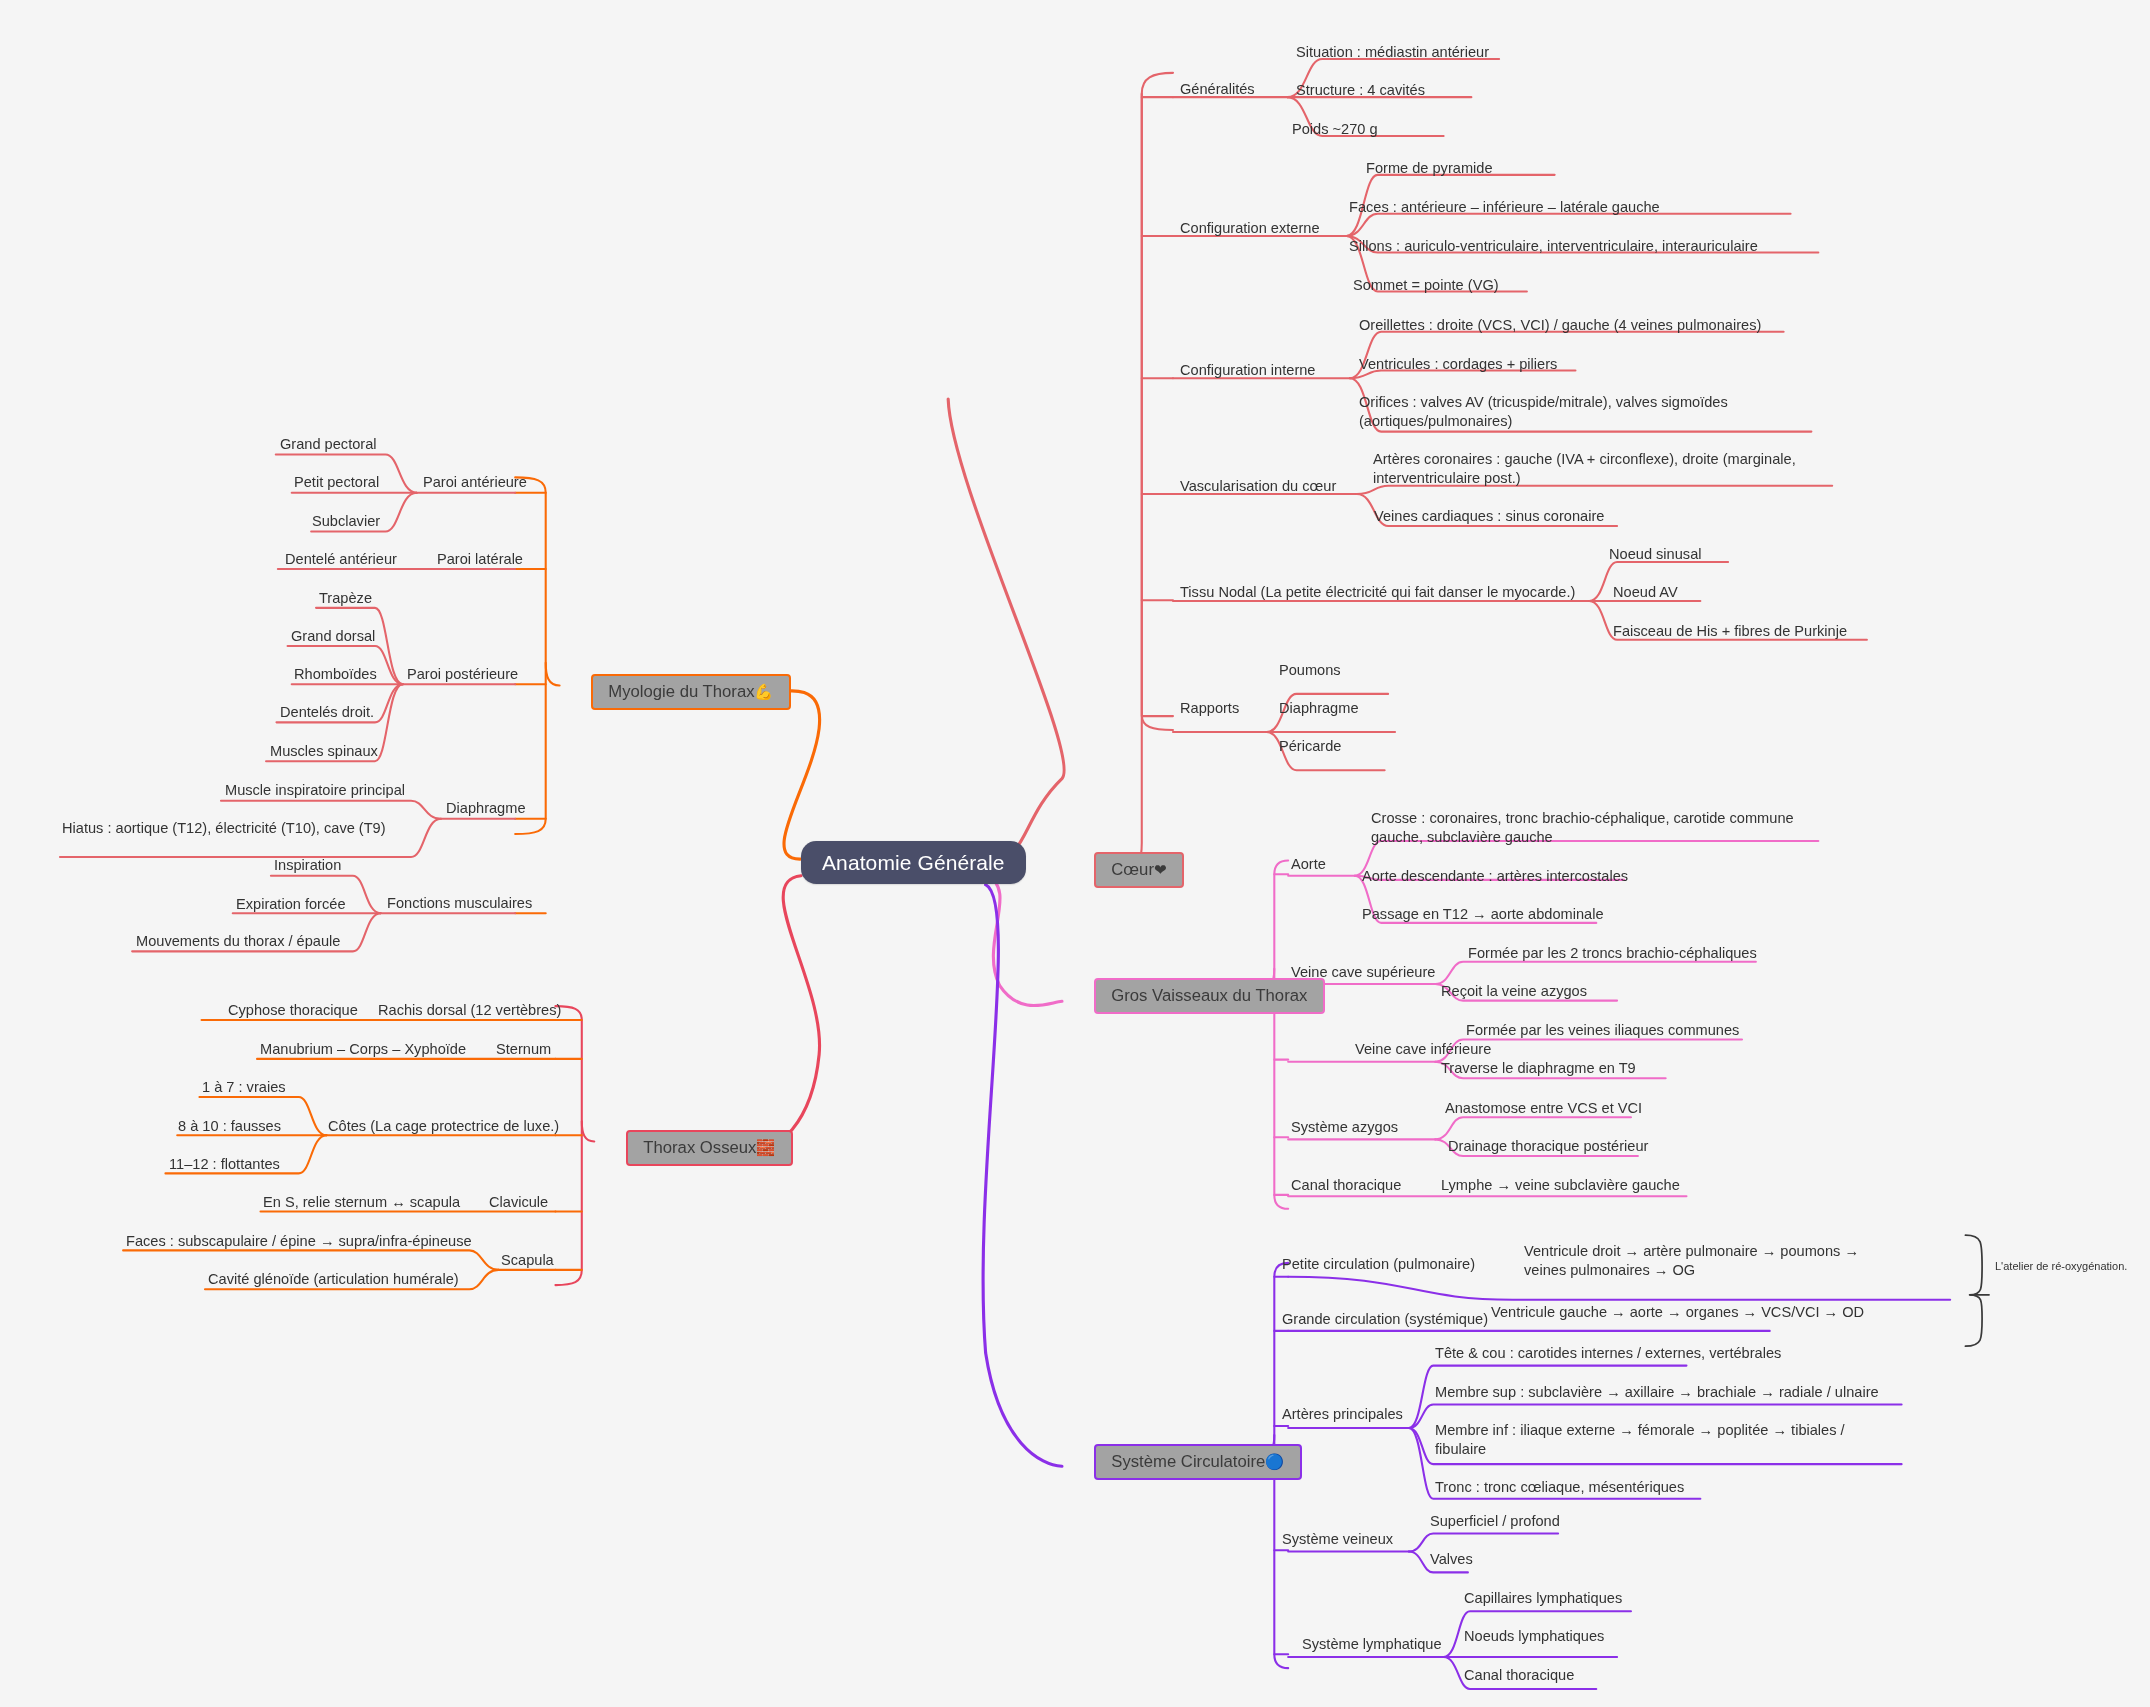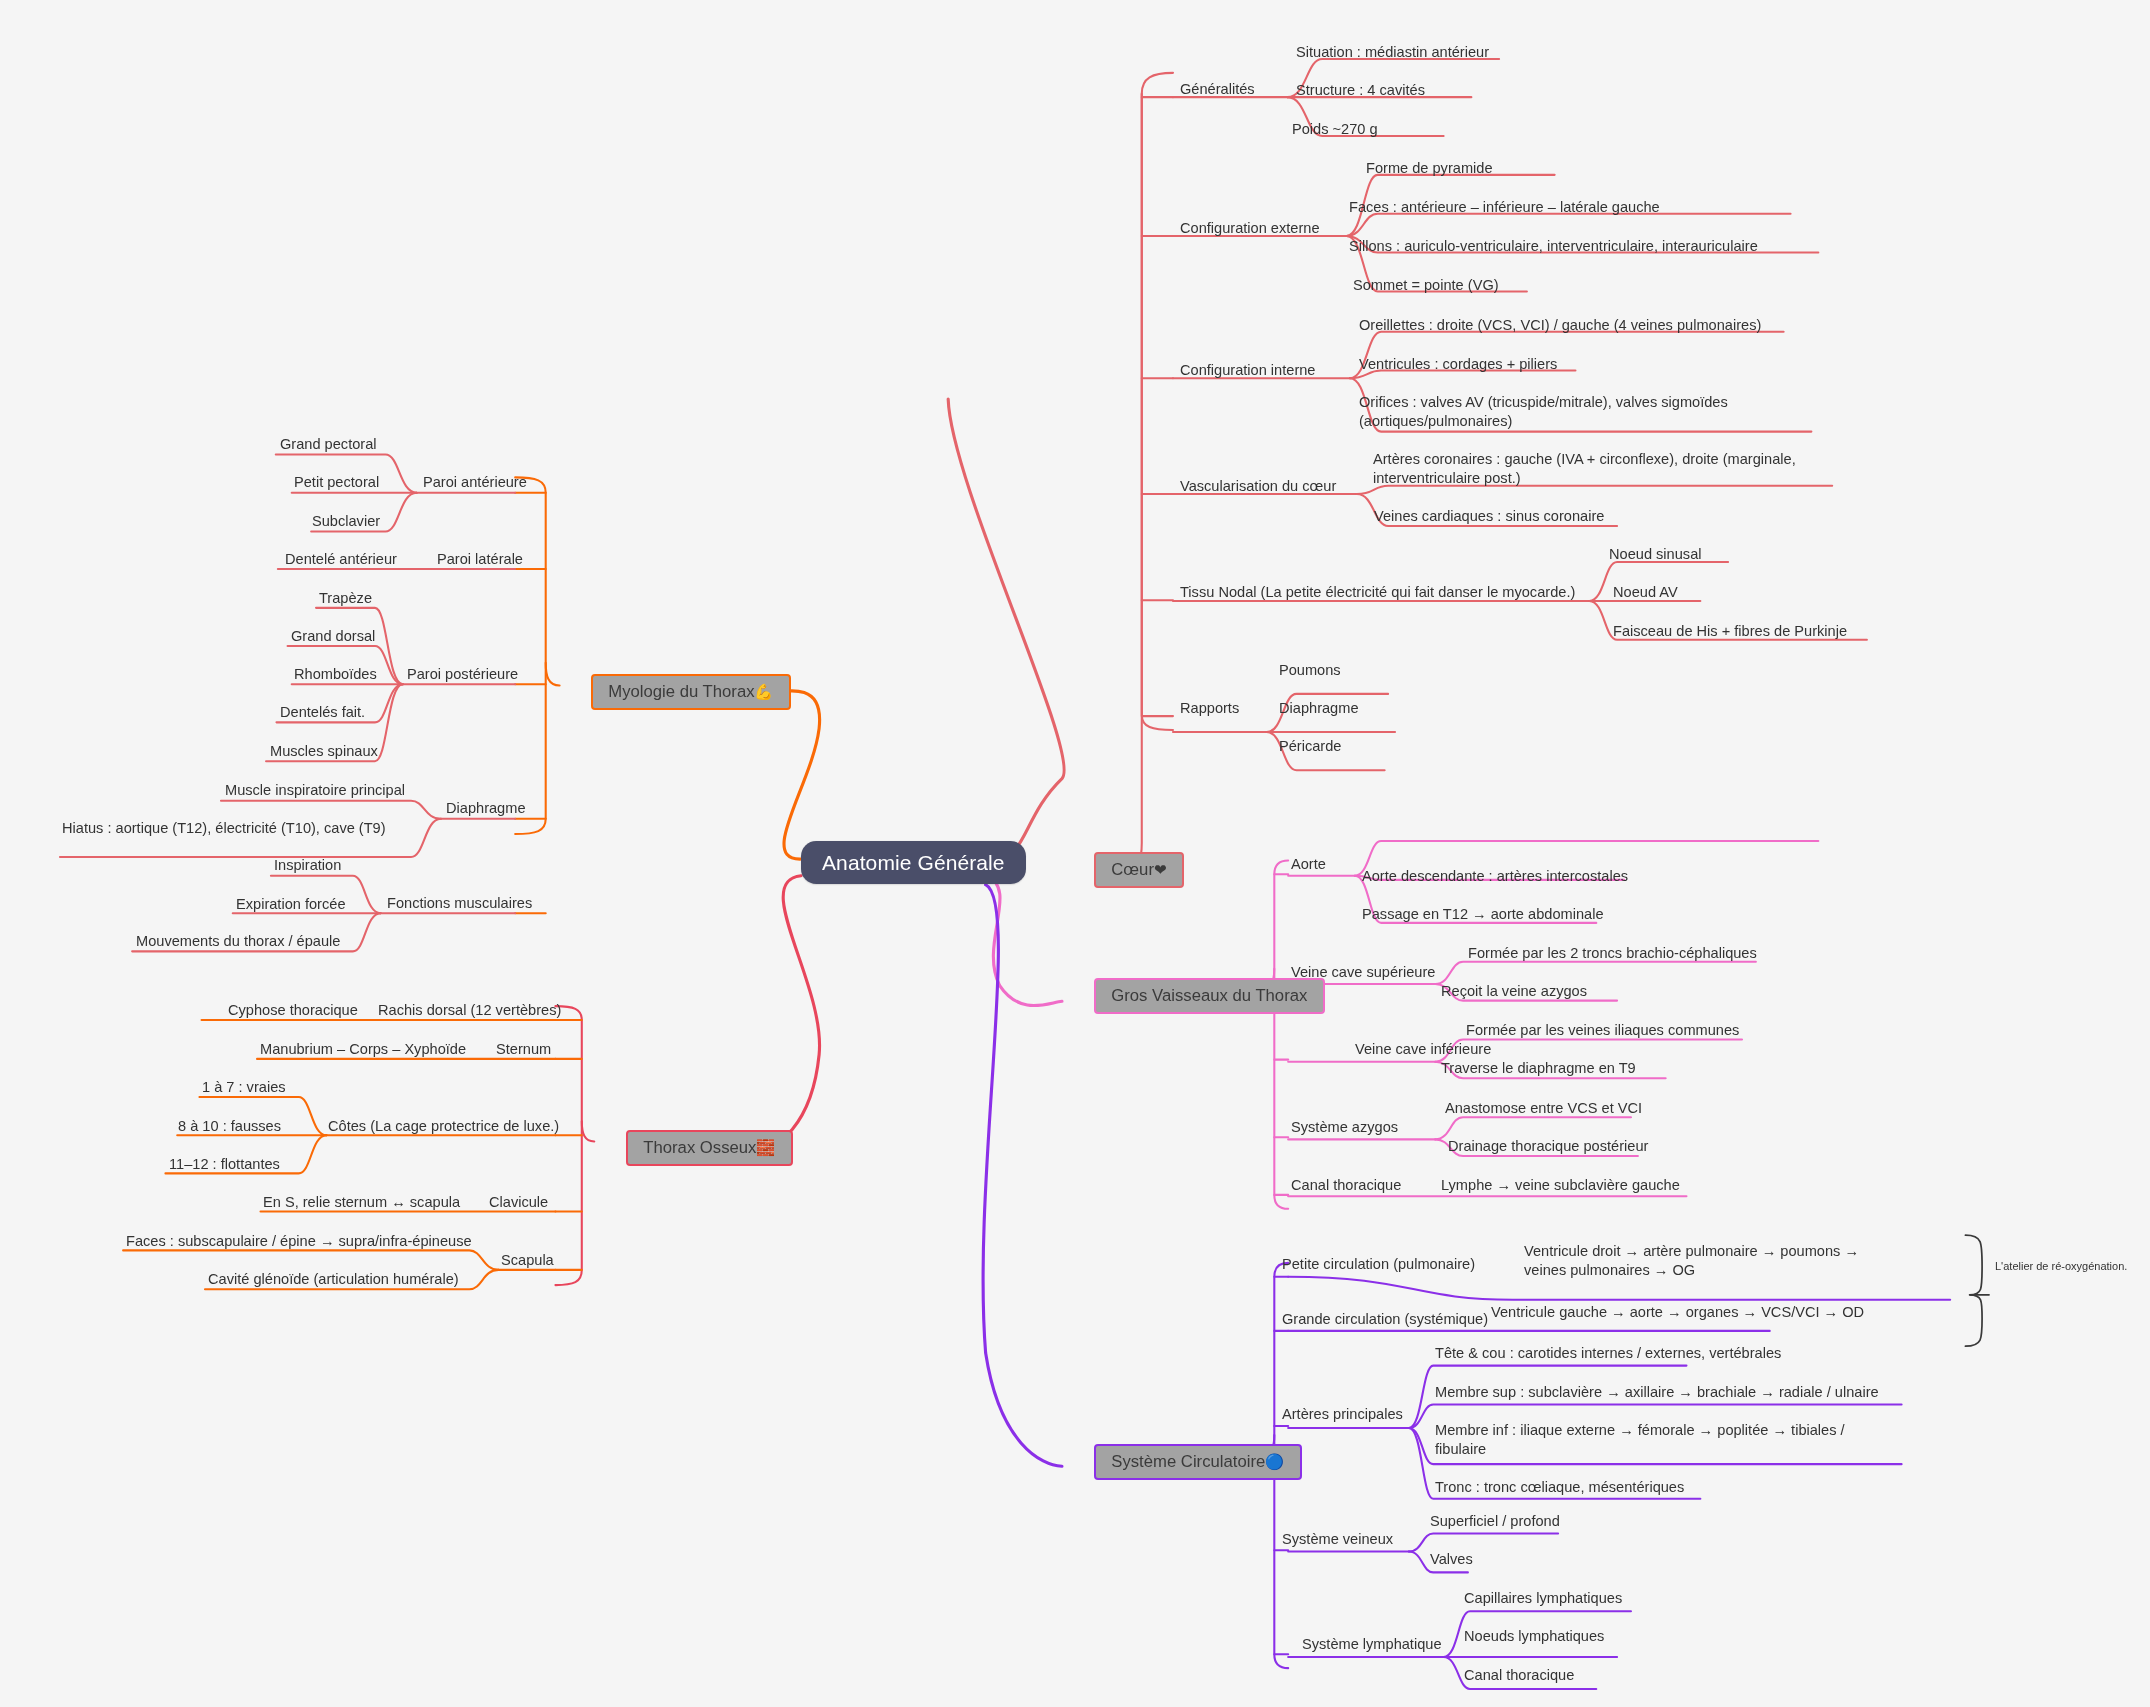--- a/index.html
+++ b/index.html
@@ -237,21 +237,21 @@
 
   <div class="node lbl" style="left:280px;top:435px;">Grand pectoral</div>
   <div class="node lbl" style="left:294px;top:473px;">Petit pectoral</div>
   <div class="node lbl" style="left:312px;top:512px;">Subclavier</div>
 
   <div class="node lbl" style="left:285px;top:550px;">Dentelé antérieur</div>
 
   <div class="node lbl" style="left:319px;top:589px;">Trapèze</div>
   <div class="node lbl" style="left:291px;top:627px;">Grand dorsal</div>
   <div class="node lbl" style="left:294px;top:665px;">Rhomboïdes</div>
-  <div class="node lbl" style="left:280px;top:703px;">Dentelés fait.</div>
+  <div class="node lbl" style="left:280px;top:703px;">Dentelés droit.</div>
   <div class="node lbl" style="left:270px;top:742px;">Muscles spinaux</div>
 
   <div class="node lbl" style="left:225px;top:781px;">Muscle inspiratoire principal</div>
   <div class="node lbl" style="left:62px;top:819px;">Hiatus : aortique (T12), électricité (T10), cave (T9)</div>
 
   <div class="node lbl" style="left:274px;top:856px;">Inspiration</div>
   <div class="node lbl" style="left:236px;top:895px;">Expiration forcée</div>
   <div class="node lbl" style="left:136px;top:932px;">Mouvements du thorax / épaule</div>
 
   <div class="node lbl" style="left:378px;top:1001px;">Rachis dorsal (12 vertèbres)</div>
@@ -268,20 +268,21 @@
   <div class="node lbl" style="left:263px;top:1193px;">En S, relie sternum ↔ scapula</div>
   <div class="node lbl" style="left:126px;top:1232px;">Faces : subscapulaire / épine → supra/infra-épineuse</div>
   <div class="node lbl" style="left:208px;top:1270px;">Cavité glénoïde (articulation humérale)</div>
 
   <div class="node lbl" style="left:1291px;top:855px;">Aorte</div>
   <div class="node lbl" style="left:1291px;top:963px;">Veine cave supérieure</div>
   <div class="node lbl" style="left:1355px;top:1040px;">Veine cave inférieure</div>
   <div class="node lbl" style="left:1291px;top:1118px;">Système azygos</div>
   <div class="node lbl" style="left:1291px;top:1176px;">Canal thoracique</div>
 
+  <div class="node lbl wrap" style="left:1371px;top:809px;width:444px;">Crosse : coronaires, tronc brachio-céphalique, carotide commune gauche, subclavière gauche</div>
   <div class="node lbl" style="left:1362px;top:867px;">Aorte descendante : artères intercostales</div>
   <div class="node lbl" style="left:1362px;top:905px;">Passage en T12 → aorte abdominale</div>
   <div class="node lbl" style="left:1468px;top:944px;">Formée par les 2 troncs brachio-céphaliques</div>
   <div class="node lbl" style="left:1441px;top:982px;">Reçoit la veine azygos</div>
   <div class="node lbl" style="left:1466px;top:1021px;">Formée par les veines iliaques communes</div>
   <div class="node lbl" style="left:1441px;top:1059px;">Traverse le diaphragme en T9</div>
   <div class="node lbl" style="left:1445px;top:1099px;">Anastomose entre VCS et VCI</div>
   <div class="node lbl" style="left:1448px;top:1137px;">Drainage thoracique postérieur</div>
   <div class="node lbl" style="left:1441px;top:1176px;">Lymphe → veine subclavière gauche</div>
 

